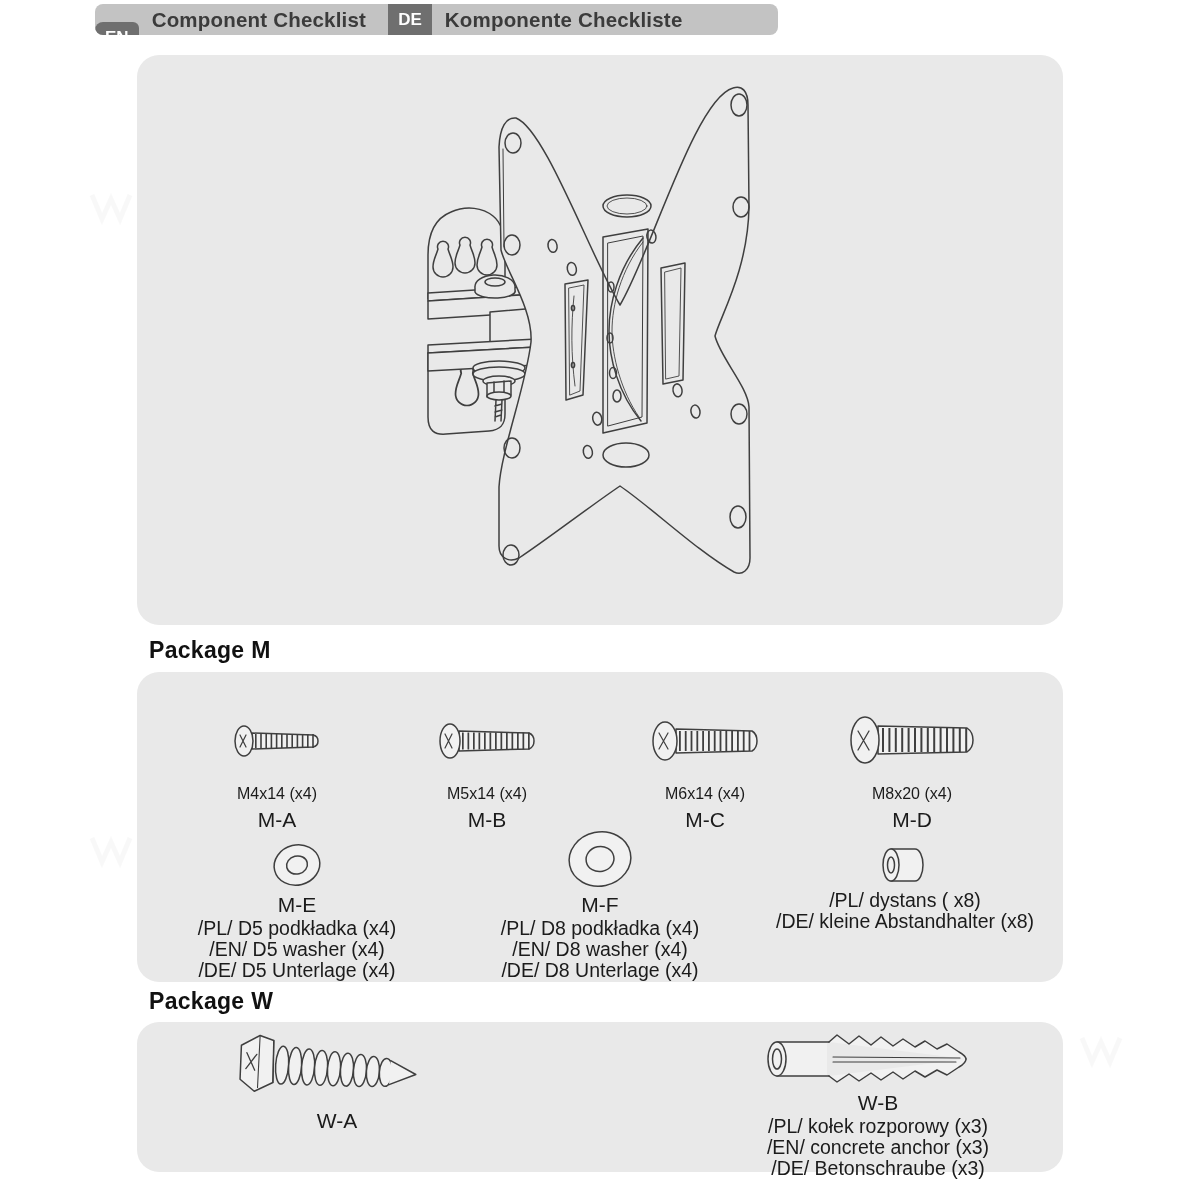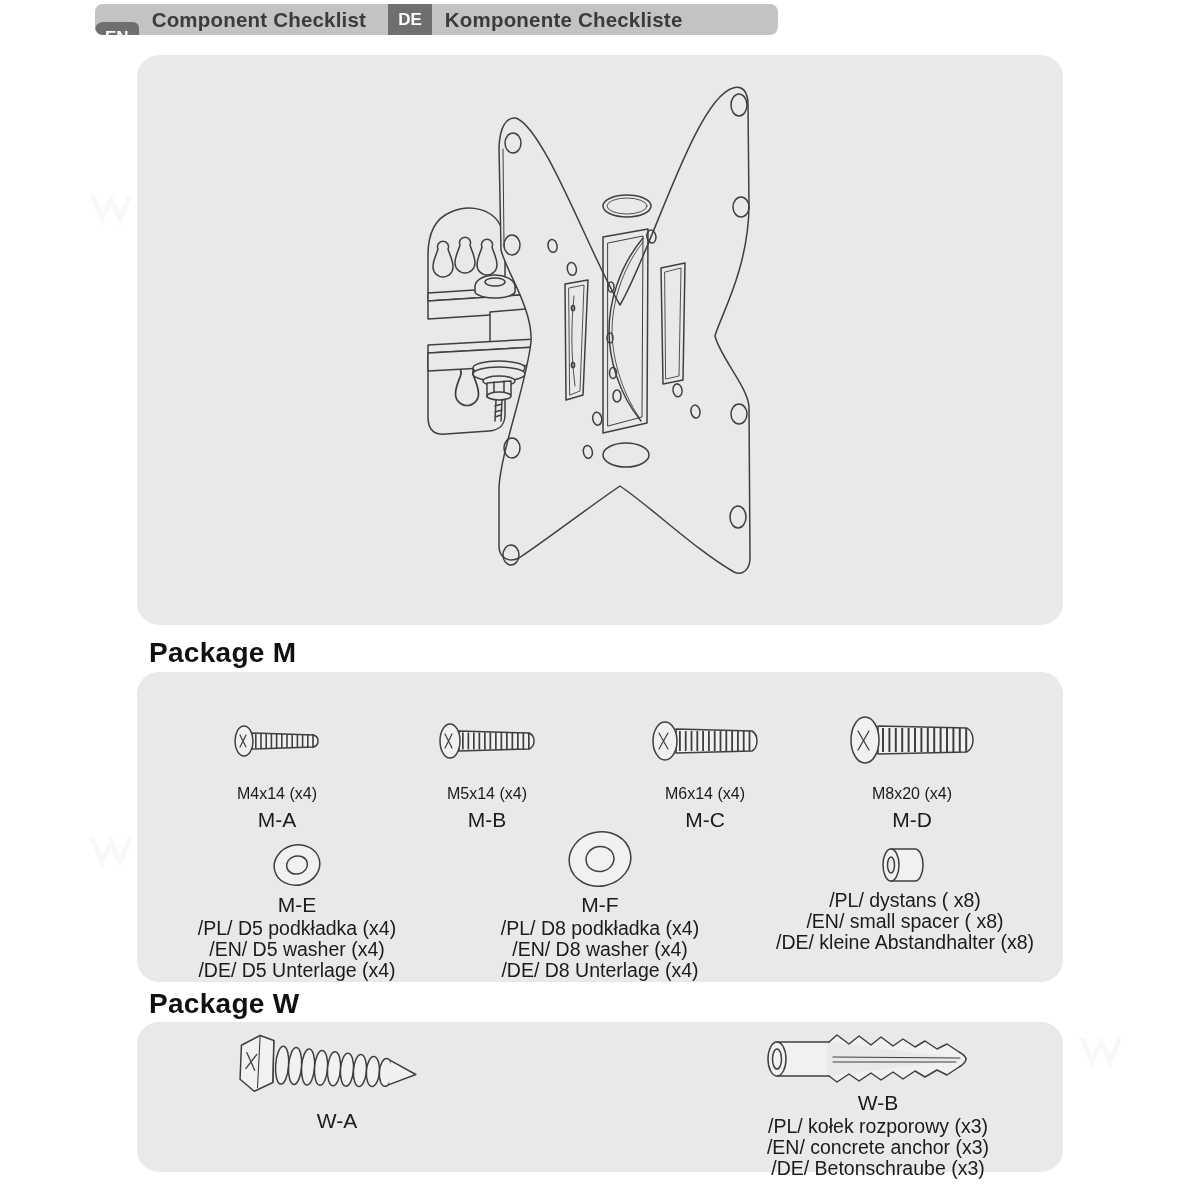--- a/index.html
+++ b/index.html
@@ -24,21 +24,21 @@
     font-size:20.5px; font-weight:bold; color:#3b3b3b;
     margin-left:13px; letter-spacing:0.2px; white-space:nowrap;
   }
   #de-badge { margin-left:22px; }
   
   .panel { position:absolute; background:#e9e9e9; border-radius:22px; }
   #diagram-panel { left:137px; top:55px;  width:926px; height:570px; }
   #pkgm-panel    { left:137px; top:672px; width:926px; height:310px; }
   #pkgw-panel    { left:137px; top:1022px; width:926px; height:150px; }
   .section-title {
-    position:absolute; left:149px; font-size:28px; font-weight:bold; color:#111111;
+    position:absolute; left:149px; font-size:23px; font-weight:bold; color:#111111;
     letter-spacing:0.3px;
   }
   #pkgm-title { top:637px; }
   #pkgw-title { top:988px; }
   
   .part { position:absolute; text-align:center; }
   .art-box { display:flex; align-items:center; justify-content:center; }
   .size-label { font-size:16px; line-height:27px; color:#1b1b1b; white-space:pre; }
   .code-label { font-size:21px; line-height:26px; color:#1b1b1b; }
   .tri-line   { font-size:19.5px; line-height:21px; color:#1b1b1b; white-space:nowrap; }
@@ -252,21 +252,20 @@
   <div class="art-box" style="height:50px;">
     <svg width="54" height="50" viewBox="0 0 54 50">
       <g class="lineart">
         <path class="fillpart" d="M 13,9 L 37,9 A 8,16 0 0 1 37,41 L 13,41 Z"></path>
         <ellipse cx="13" cy="25" rx="8" ry="16" class="fillpart"></ellipse>
         <ellipse cx="13" cy="25" rx="3.5" ry="8"></ellipse>
       </g>
     </svg>
   </div>
   <div class="tri-line">/PL/ dystans ( x8)</div>
-  <div class="tri-line">/EN/ small spacer ( x8)</div>
   <div class="tri-line">/DE/ kleine Abstandhalter (x8)</div>
 </div>
 
 <div class="section-title" id="pkgw-title">Package W</div>
 <div class="panel" id="pkgw-panel"></div>
 
 <div class="part" style="left:197px; top:1030px; width:280px;">
   <div class="art-box" style="height:78px;">
     <svg width="215" height="78" viewBox="0 0 215 78" style="transform:rotate(4deg);">
       <g class="lineart">

